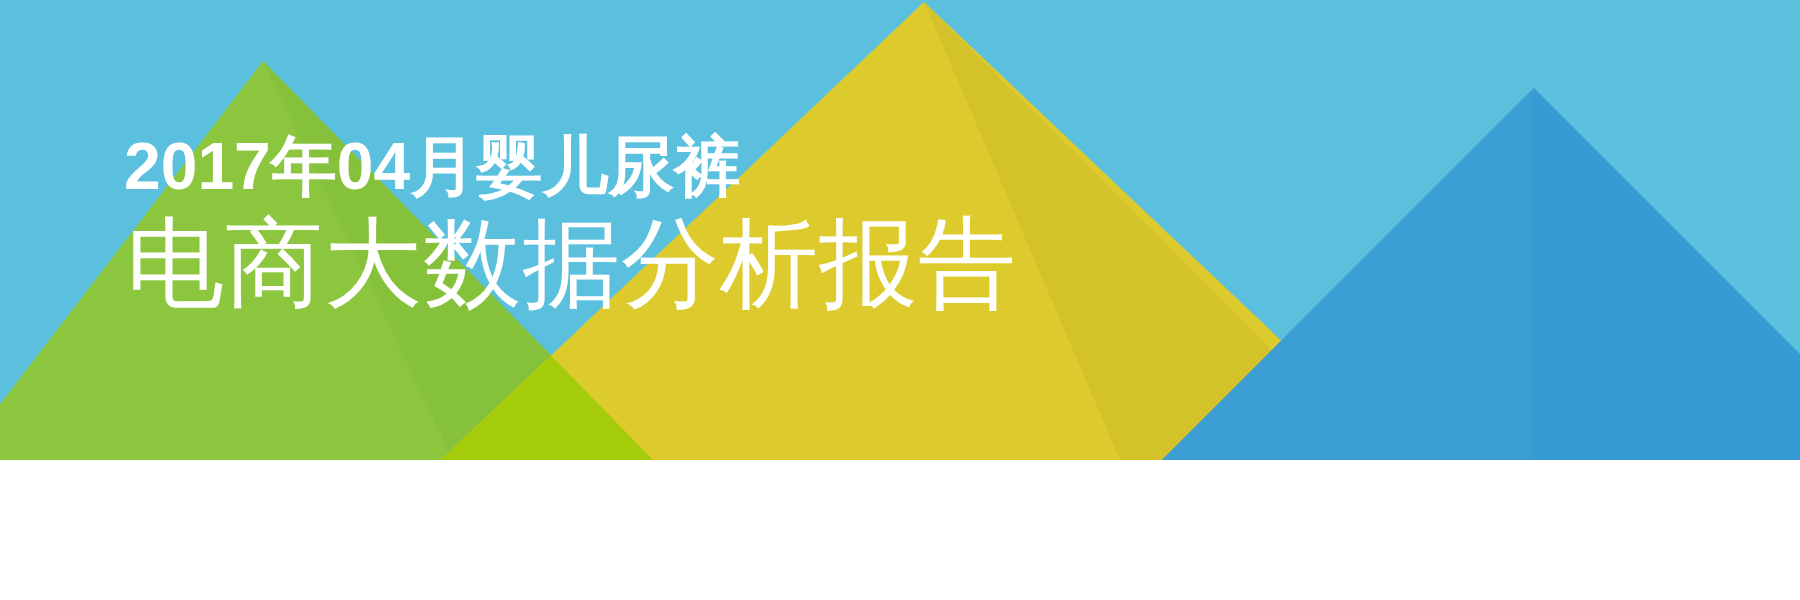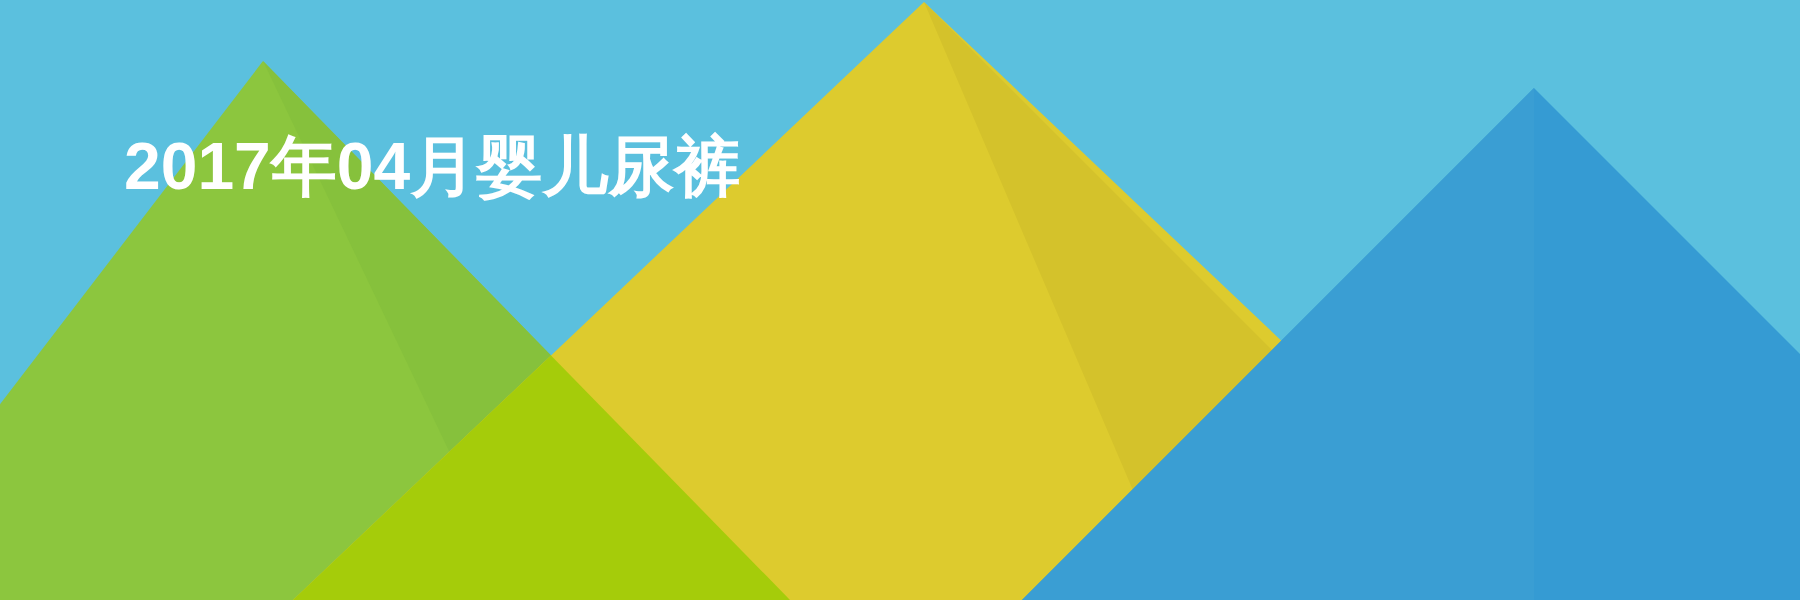--- a/index.html
+++ b/index.html
@@ -3,21 +3,21 @@
 <meta charset="utf-8">
 <style>
   html, body {
     margin: 0;
     padding: 0;
     background: #ffffff;
   }
   #banner {
     position: relative;
     width: 1800px;
-    height: 600px;
+    height: 460px;
     overflow: hidden;
     background: #0c4a6e;
     font-family: "Liberation Sans", "DejaVu Sans", sans-serif;
   }
   #bg-svg {
     position: absolute;
     top: 0;
     left: 0;
     width: 1800px;
     height: 600px;
@@ -81,15 +81,16 @@
     </g>
 
     <polygon points="1534,88 1800,354 1800,600 1022,600" fill="#359bd3"></polygon>
 
     <polygon points="1534,88 1534,600 1022,600" fill="#3a9ed3"></polygon>
 
   </svg>
 
   <div id="title-block">
     <span id="title-line-1">2017年04月婴儿尿裤</span>
+    <span id="title-line-2">电商大数据分析报告</span>
   </div>
 
 </div>
 
 </body></html>

